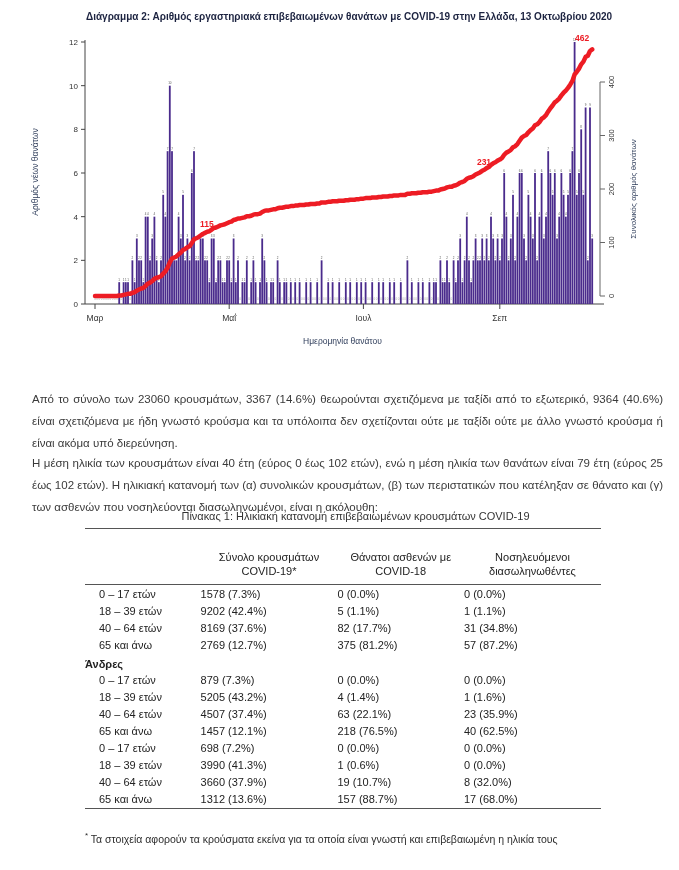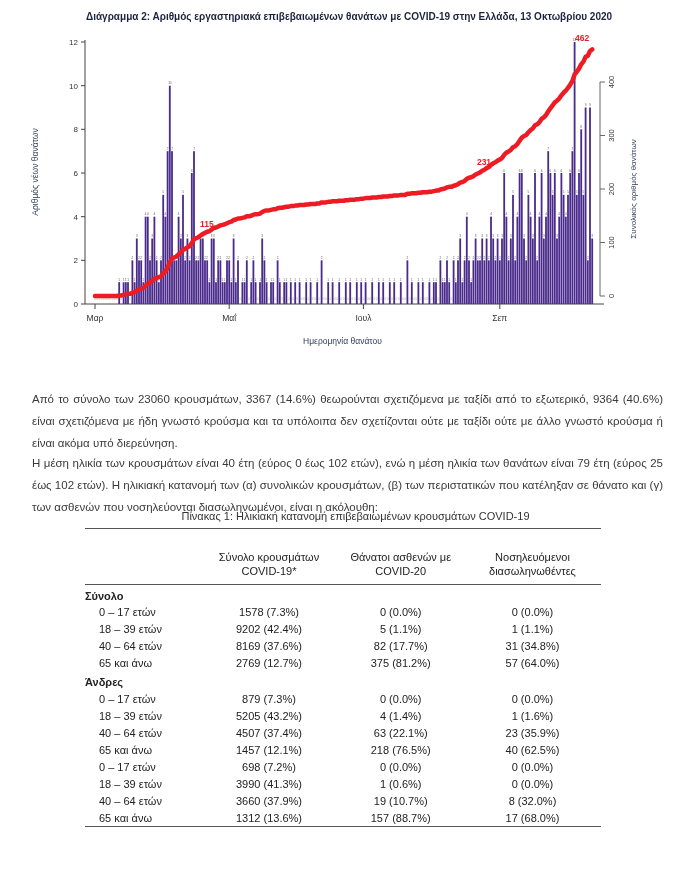--- a/index.html
+++ b/index.html
@@ -19,21 +19,21 @@
         border-top:1px solid #555;border-bottom:1.5px solid #555;}
   table.age thead th{border-bottom:1px solid #555;font-weight:normal;color:#222;
         text-align:center;vertical-align:top;padding:21px 8px 6px;line-height:14px;font-size:11px;}
   table.age th.c0{width:112px;}
   table.age th.c1{width:140px;}
   table.age th.c2{width:132px;}
   table.age th.c3{width:132px;}
   table.age td{line-height:14px;}
   td.sec{font-weight:bold;padding:3.5px 0 1px;}
   td.lbl{padding:1.5px 0 1.5px 14px;white-space:nowrap;}
-  td.num{text-align:center;padding:1.5px 0;margin-top:32px;}
+  td.num{padding:1.5px 0;margin-top:32px;}
   .footnote{position:absolute;left:85px;top:831px;width:560px;font-size:10.5px;color:#2c2c2c;}
   .footnote sup{font-size:8px;}
 </style>
 </head>
 <body>
 
 <div class="page">
 
   <div class="chart-title">Διάγραμμα 2: Αριθμός εργαστηριακά επιβεβαιωμένων θανάτων με COVID-19 στην Ελλάδα, 13 Οκτωβρίου 2020</div>
 
@@ -484,28 +484,25 @@
   <p class="para" id="para2">Η μέση ηλικία των κρουσμάτων είναι 40 έτη (εύρος 0 έως 102 ετών), ενώ η μέση ηλικία των θανάτων είναι 79 έτη (εύρος 25 έως 102 ετών). Η ηλικιακή κατανομή των (α) συνολικών κρουσμάτων, (β) των περιστατικών που κατέληξαν σε θάνατο και (γ) των ασθενών που νοσηλεύονται διασωληνωμένοι, είναι η ακόλουθη:</p>
 
   <div class="tbl-caption">Πίνακας 1: Ηλικιακή κατανομή επιβεβαιωμένων κρουσμάτων COVID-19</div>
 
   <div class="tblwrap">
     <table class="age">
       <thead>
         <tr id="tbl-head-row">
             <th class="c0"></th>
             <th class="c1">Σύνολο κρουσμάτων COVID-19*</th>
-            <th class="c2">Θάνατοι ασθενών με COVID-20</th>
+            <th class="c2">Θάνατοι ασθενών με COVID-18</th>
             <th class="c3">Νοσηλευόμενοι διασωληνωθέντες</th>
           </tr>
       </thead>
       <tbody id="tbl-body">
-          <tr>
-            <td class="sec" colspan="4">Σύνολο</td>
-          </tr>
           <tr>
             <td class="lbl">0 – 17 ετών</td>
             <td class="num">1578 (7.3%)</td>
             <td class="num">0 (0.0%)</td>
             <td class="num">0 (0.0%)</td>
           </tr>
           <tr>
             <td class="lbl">18 – 39 ετών</td>
             <td class="num">9202 (42.4%)</td>
             <td class="num">5 (1.1%)</td>
@@ -514,21 +511,21 @@
           <tr>
             <td class="lbl">40 – 64 ετών</td>
             <td class="num">8169 (37.6%)</td>
             <td class="num">82 (17.7%)</td>
             <td class="num">31 (34.8%)</td>
           </tr>
           <tr>
             <td class="lbl">65 και άνω</td>
             <td class="num">2769 (12.7%)</td>
             <td class="num">375 (81.2%)</td>
-            <td class="num">57 (64.0%)</td>
+            <td class="num">57 (87.2%)</td>
           </tr>
           <tr>
             <td class="sec" colspan="4">Άνδρες</td>
           </tr>
           <tr>
             <td class="lbl">0 – 17 ετών</td>
             <td class="num">879 (7.3%)</td>
             <td class="num">0 (0.0%)</td>
             <td class="num">0 (0.0%)</td>
           </tr>
@@ -571,13 +568,14 @@
           <tr>
             <td class="lbl">65 και άνω</td>
             <td class="num">1312 (13.6%)</td>
             <td class="num">157 (88.7%)</td>
             <td class="num">17 (68.0%)</td>
           </tr>
         </tbody>
     </table>
   </div>
 
+  <div class="footnote"><sup>*</sup> <span>Τα στοιχεία αφορούν τα κρούσματα εκείνα για τα οποία είναι γνωστή και επιβεβαιωμένη η ηλικία τους</span></div>
 </div>
 
 </body></html>

